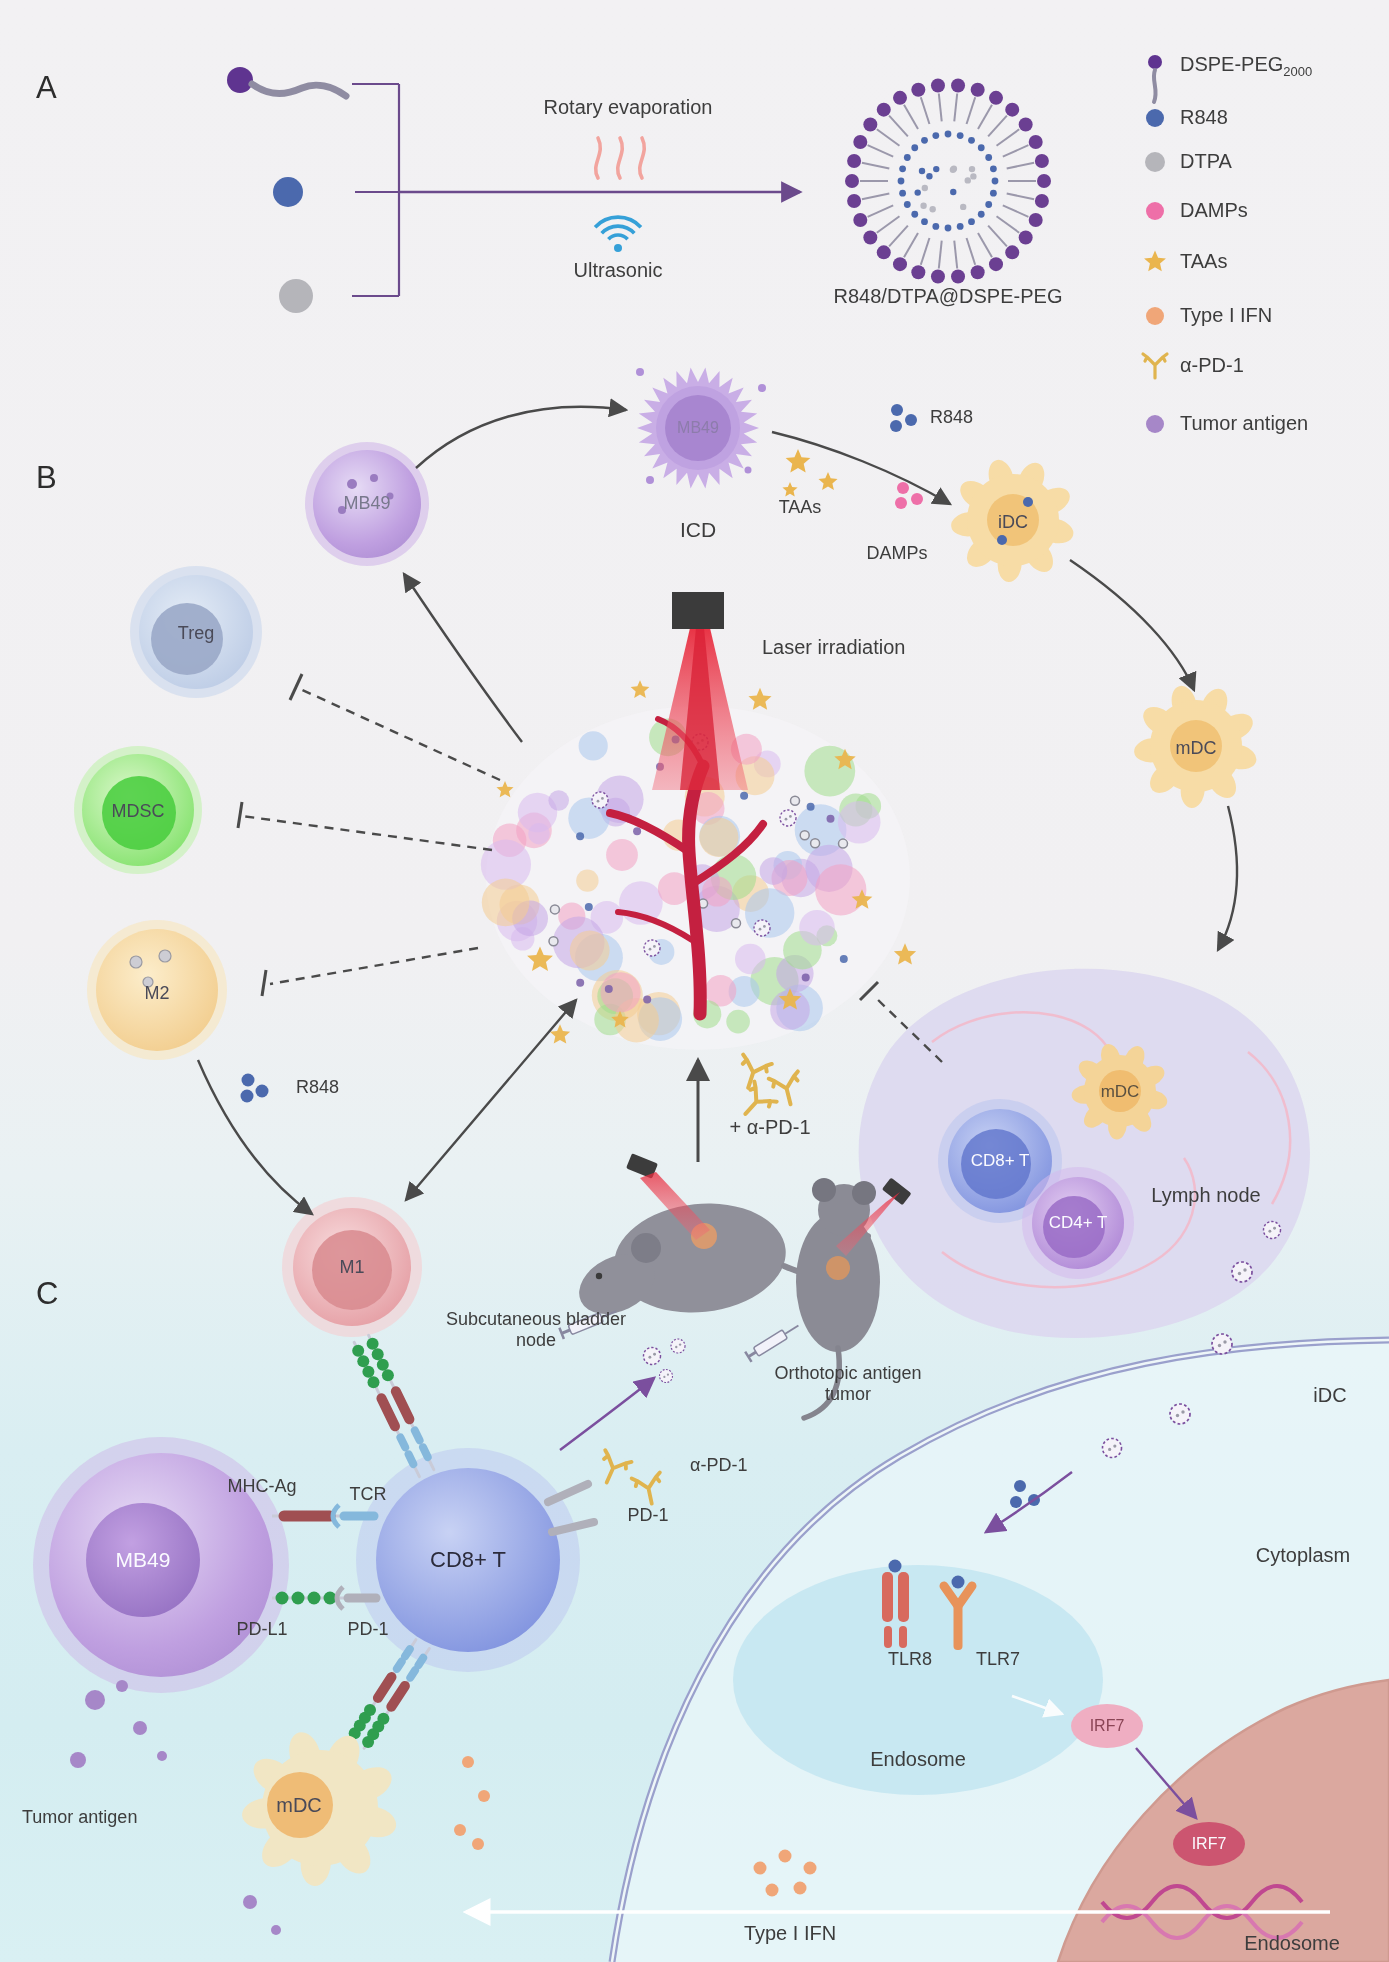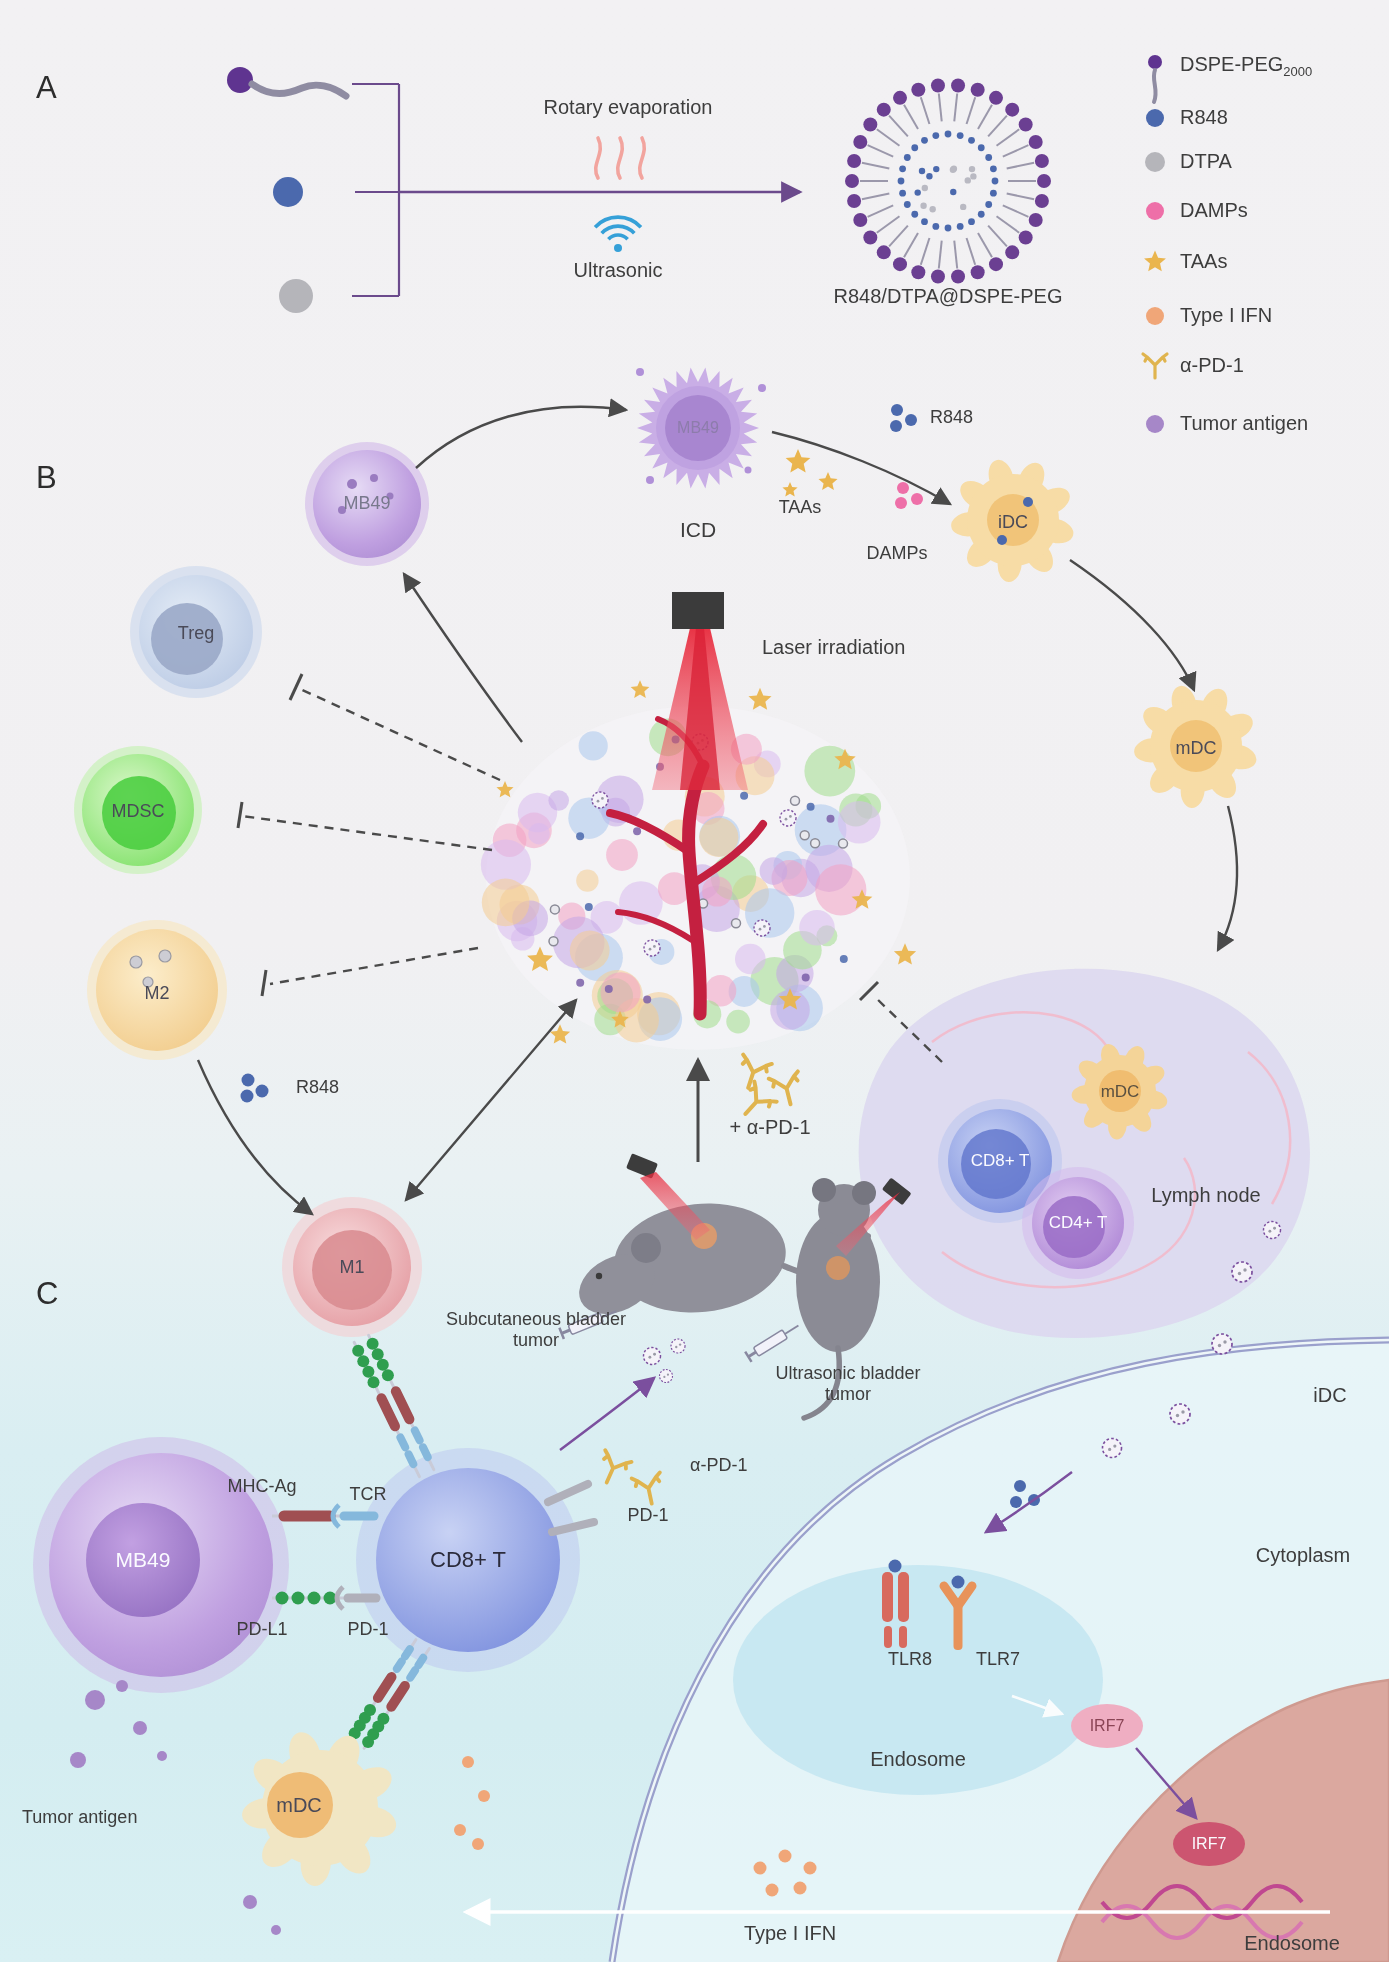--- a/index.html
+++ b/index.html
@@ -738,22 +738,22 @@
 <div class="lbl left s18" style="left:930px;top:418px">R848</div>
 <div class="lbl s18" style="left:897px;top:554px">DAMPs</div>
 <div class="lbl s18 cellgray" style="left:1013px;top:523px">iDC</div>
 <div class="lbl s18 cellgray" style="left:1196px;top:749px">mDC</div>
 <div class="lbl s18 cellgray" style="left:196px;top:634px">Treg</div>
 <div class="lbl s18 cellgray" style="left:138px;top:812px">MDSC</div>
 <div class="lbl s18 cellgray" style="left:157px;top:994px">M2</div>
 <div class="lbl left" style="left:762px;top:648px">Laser irradiation</div>
 <div class="lbl left s18" style="left:296px;top:1088px">R848</div>
 <div class="lbl s18 cellgray" style="left:352px;top:1268px">M1</div>
-<div class="lbl wrap s18" style="left:536px;top:1330px;width:200px">Subcutaneous bladder tumor</div>
-<div class="lbl wrap s18" style="left:848px;top:1384px;width:160px">Ultrasonic bladder tumor</div>
+<div class="lbl wrap s18" style="left:536px;top:1330px;width:200px">Subcutaneous bladder node</div>
+<div class="lbl wrap s18" style="left:848px;top:1384px;width:160px">Orthotopic antigen tumor</div>
 <div class="lbl" style="left:770px;top:1128px">+ α-PD-1</div>
 <div class="lbl s17 dcb" style="left:1120px;top:1092px">mDC</div>
 <div class="lbl s17 white" style="left:1000px;top:1161px">CD8+ T</div>
 <div class="lbl s17 white" style="left:1078px;top:1223px">CD4+ T</div>
 <div class="lbl" style="left:1206px;top:1196px">Lymph node</div>
 
 <div class="panel-letter" style="left:36px;top:1276px">C</div>
 <div class="lbl s21 white" style="left:143px;top:1560px">MB49</div>
 <div class="lbl s18" style="left:262px;top:1487px">MHC-Ag</div>
 <div class="lbl s18" style="left:368px;top:1495px">TCR</div>

